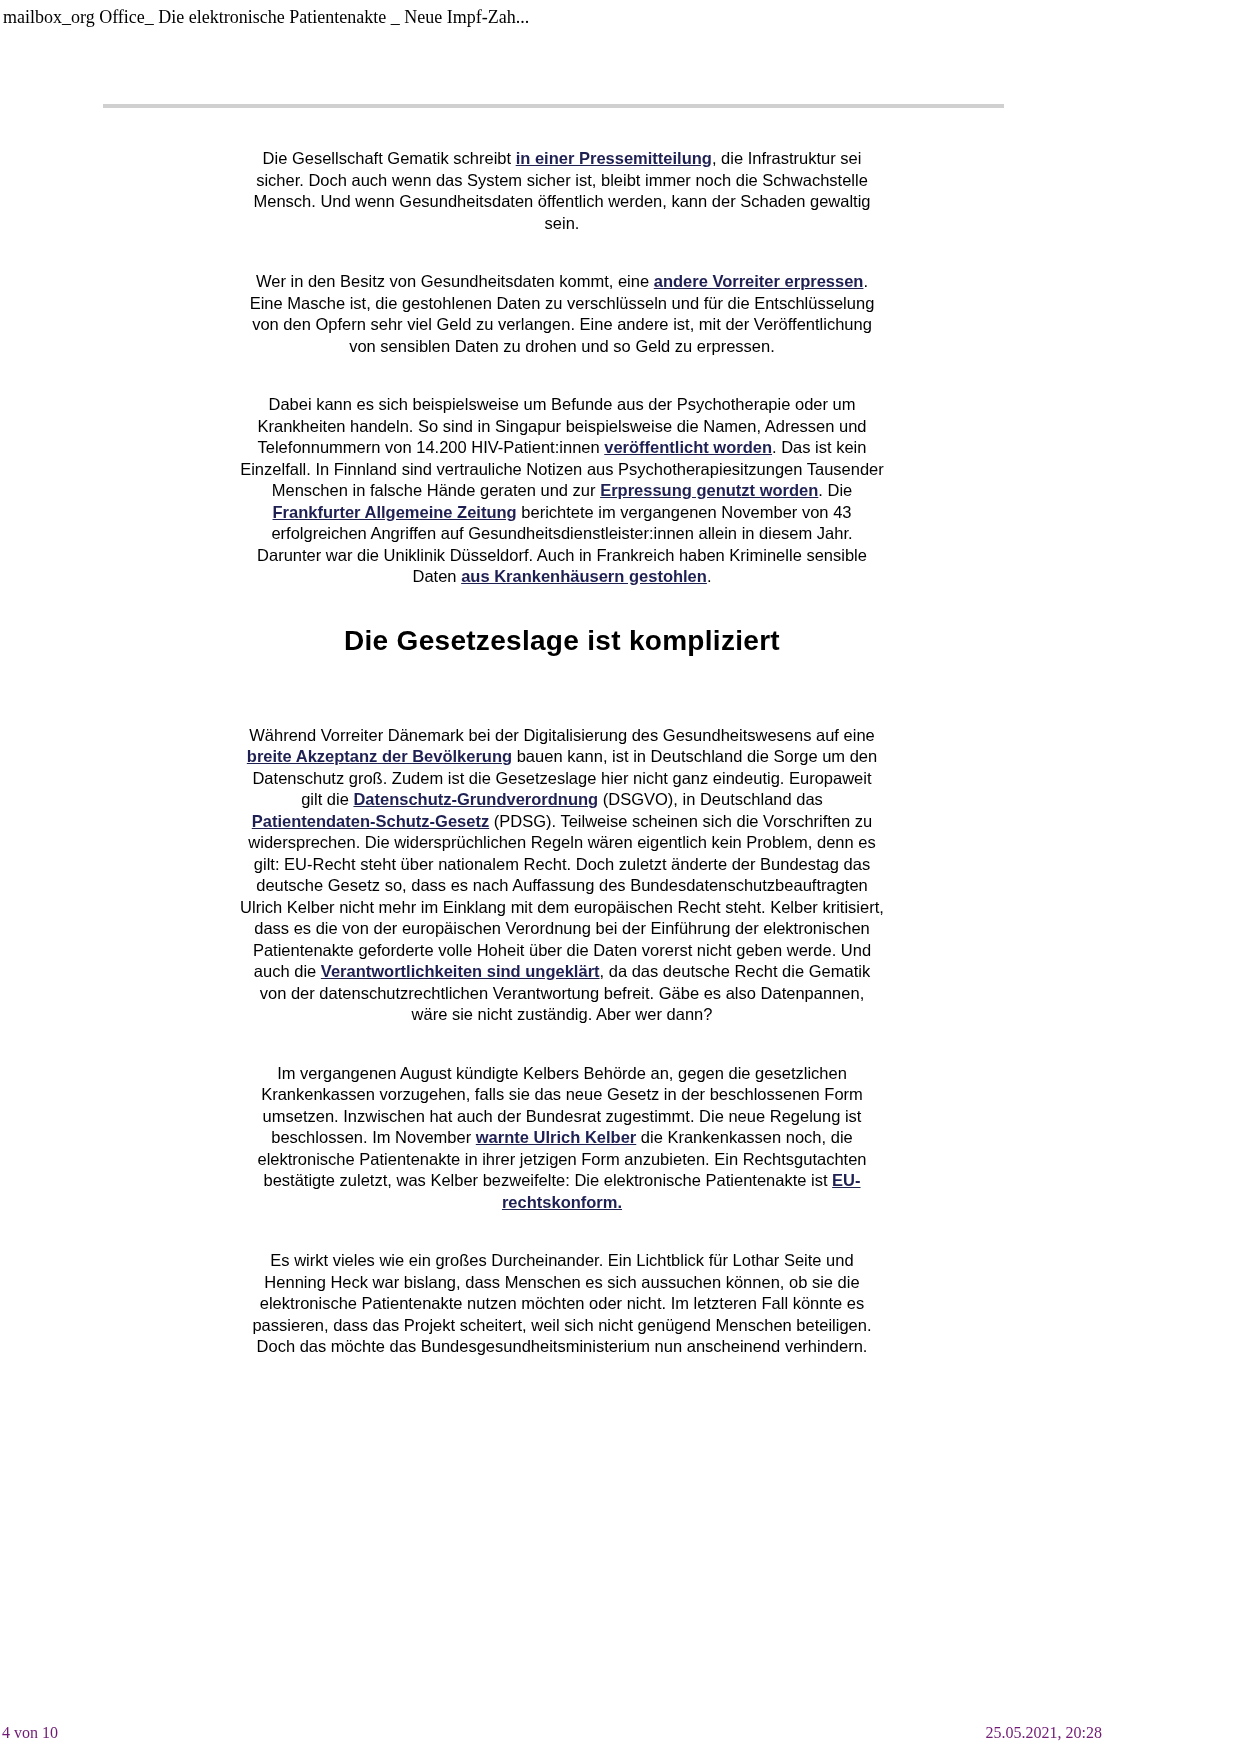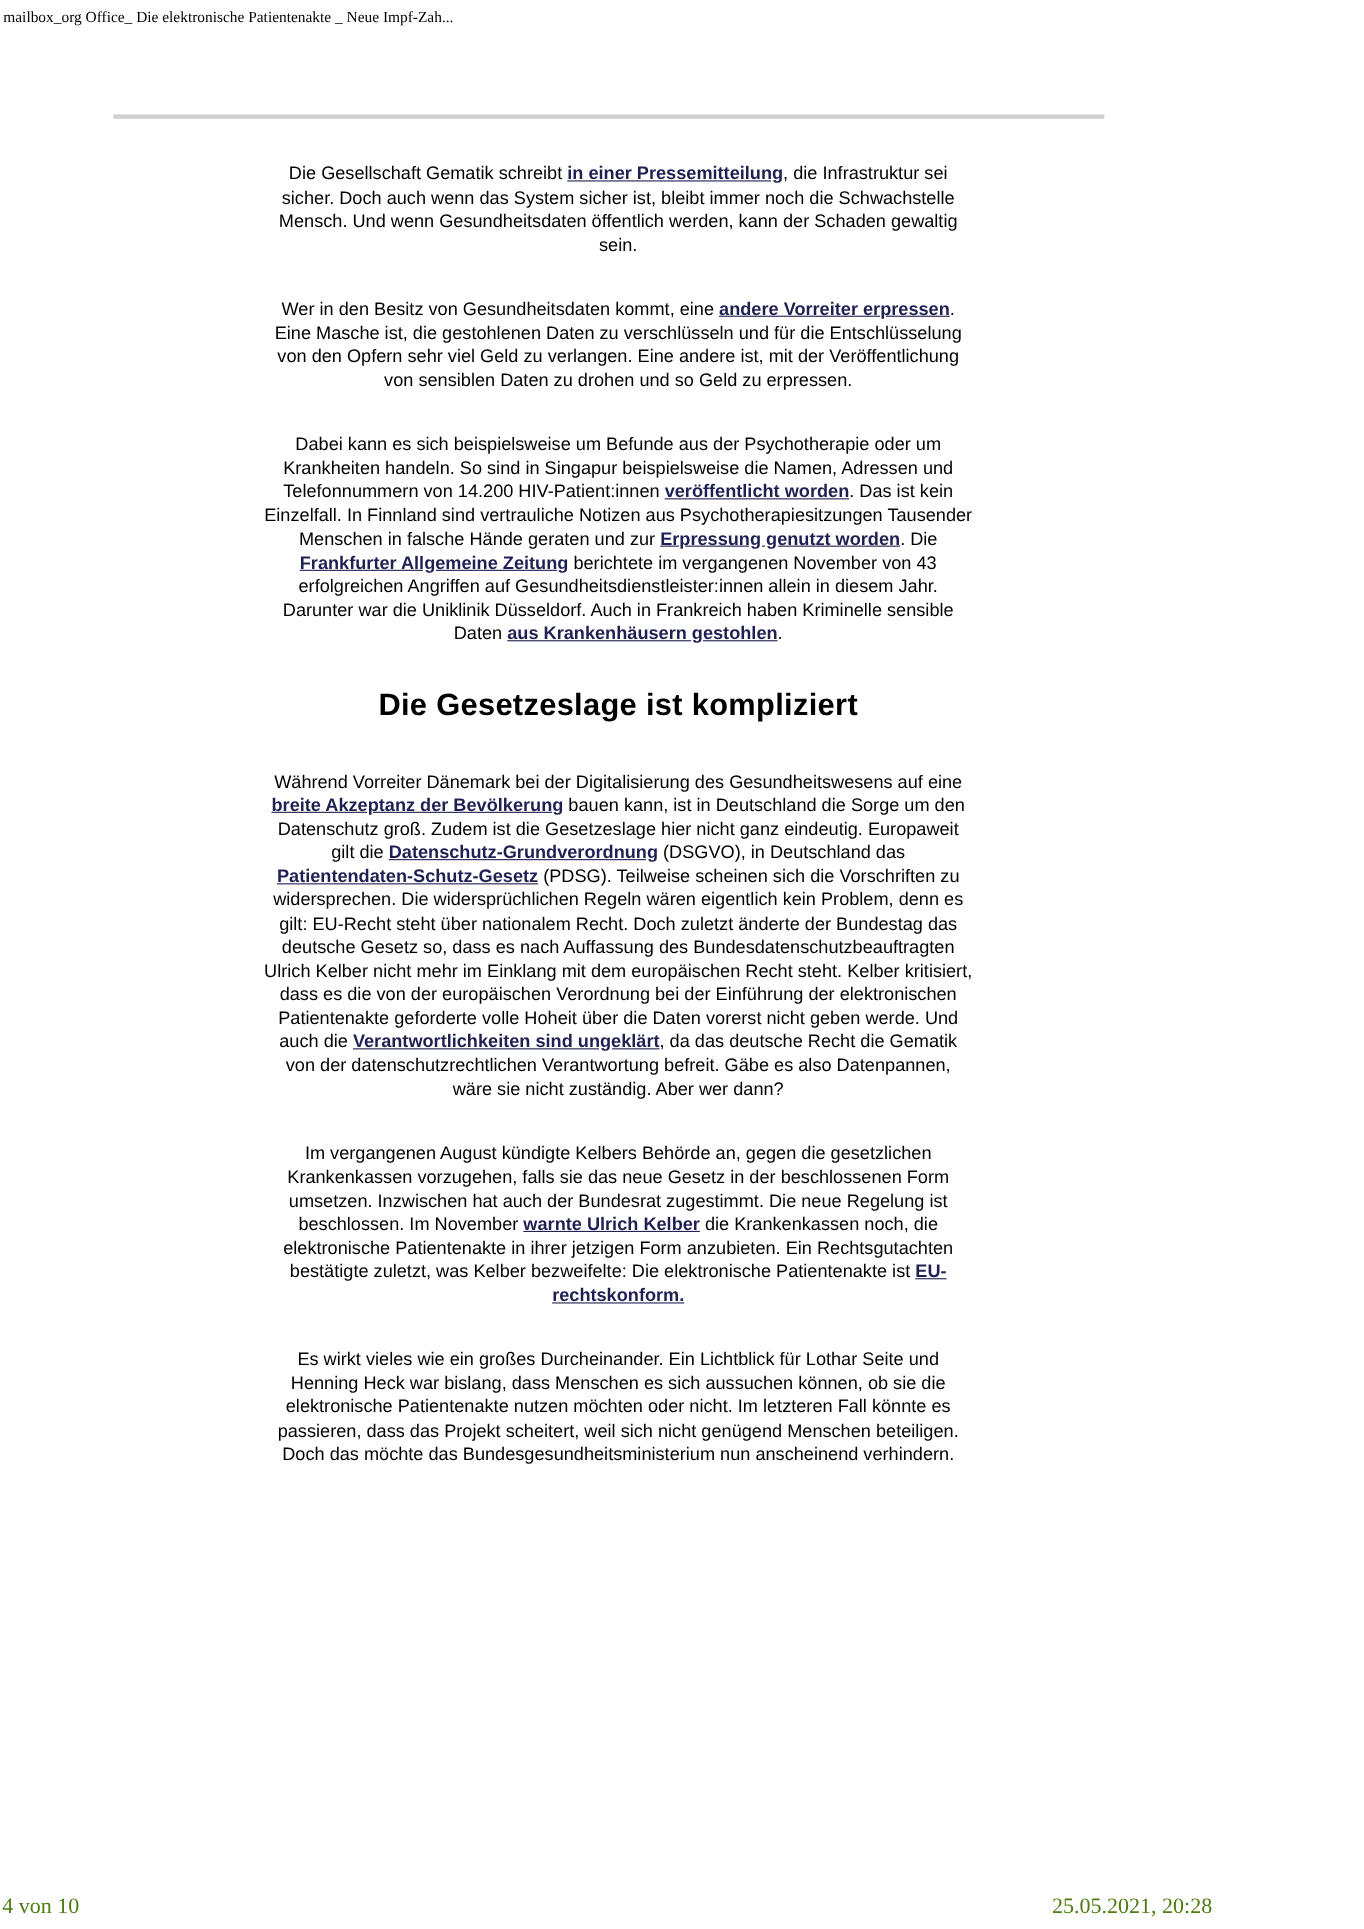--- a/index.html
+++ b/index.html
@@ -13,47 +13,47 @@
     background:#ffffff;
     position:relative;
     font-family:"Liberation Sans",sans-serif;
     color:var(--text-color);
     overflow:hidden;
   }
   .page-header{
     position:absolute;top:6px;left:3px;right:138px;
     display:flex;justify-content:space-between;align-items:flex-start;
     font-family:"Liberation Serif",serif;
-    font-size:14px;line-height:22px;color:#000;
+    font-size:18px;line-height:22px;color:#000;
     white-space:nowrap;
   }
   .header-rule{
     position:absolute;top:104px;left:103px;width:901px;height:4px;
     background:var(--rule-color);
   }
   .article{
     position:absolute;top:148px;left:240px;width:644px;
     font-size:16.5px;line-height:21.5px;text-align:center;
   }
   .article p{margin:0 0 37px 0;}
   .article h2{
     font-size:28px;line-height:32px;font-weight:700;
-    letter-spacing:.3px;margin:0 0 44px 0;color:#000;
+    letter-spacing:.3px;margin:0 0 68px 0;color:#000;
   }
   .doc-link{
     color:var(--link-color);
     font-weight:bold;
     text-decoration:underline;
     cursor:pointer;
   }
   .page-footer{
     position:absolute;bottom:10px;left:2px;right:138px;
     display:flex;justify-content:space-between;align-items:flex-end;
     font-family:"Liberation Serif",serif;
-    font-size:20px;line-height:22px;color:#4d7c0f;
+    font-size:16px;line-height:22px;color:#701a75;
     white-space:nowrap;
   }
 </style>
 </head>
 <body>
 
 <header class="page-header">
   <span>mailbox_org Office_ Die elektronische Patientenakte _ Neue Impf-Zah...</span>
 </header>
 

